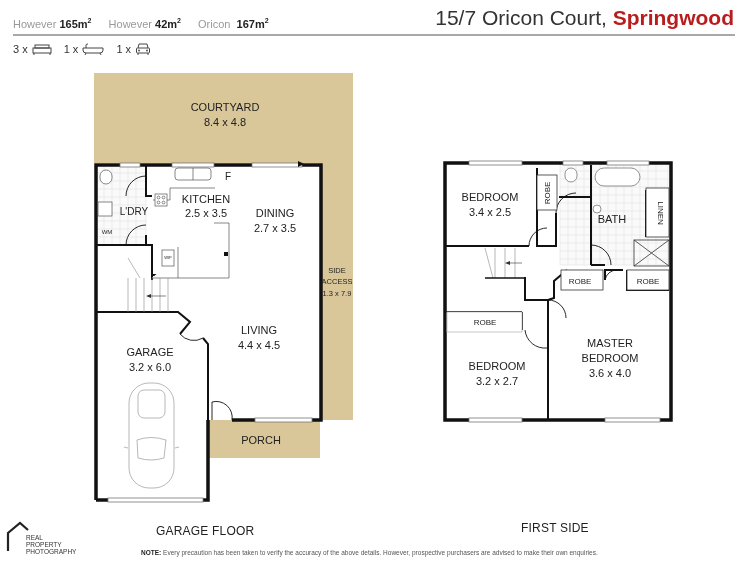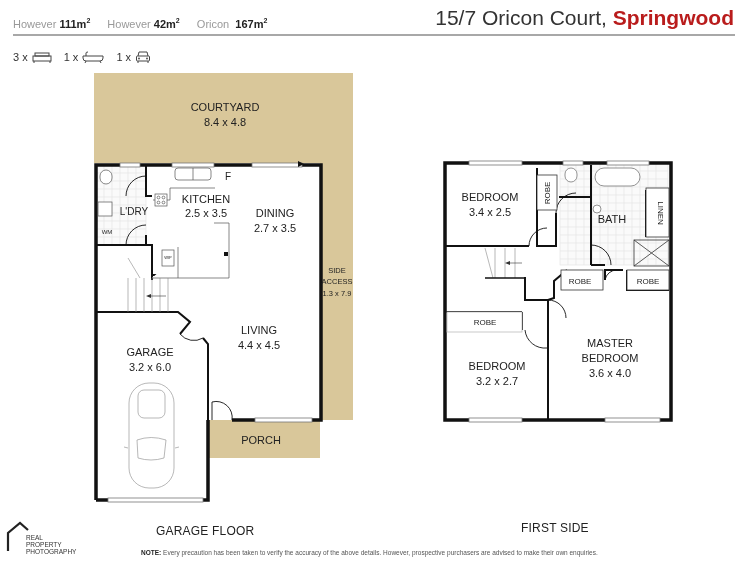--- a/index.html
+++ b/index.html
@@ -5,35 +5,35 @@
   html, body { margin: 0; padding: 0; background: #ffffff; }
   body { width: 750px; height: 563px; position: relative; overflow: hidden; font-family: "Liberation Sans", sans-serif; color: #222; }
   .header-left { position: absolute; left: 13px; top: 17px; font-size: 11px; color: #999; }
   .header-left b { color: #222; font-weight: bold; }
   .header-left .grp { margin-right: 14px; }
   .header-left sup { font-size: 7px; }
   .header-line { position: absolute; left: 13px; top: 34px; width: 722px; height: 2px; background: #a8a8a8; }
   .title { position: absolute; right: 16px; top: 6px; font-size: 21px; color: #333; font-weight: 300; white-space: nowrap; }
   .title b { color: #b91c1c; font-weight: bold; }
   .features { position: absolute; left: 13px; top: 42px; font-size: 11px; color: #333; display: flex; align-items: center; }
-  .feat { display: flex; align-items: center; margin-right: 12px; margin-top: 8px; }
+  .feat { display: flex; align-items: center; margin-right: 12px; }
   .feat svg { margin-left: 4px; }
   svg.plan { position: absolute; left: 0; top: 0; }
   .lbl { font-family: "Liberation Sans", sans-serif; fill: #222; text-anchor: middle; }
   .floor-label { position: absolute; font-size: 12px; color: #222; letter-spacing: 0.2px; }
   .logo { position: absolute; left: 6px; top: 521px; width: 90px; height: 40px; }
   .logo-text { position: absolute; left: 26px; top: 534px; font-size: 6.5px; line-height: 7px; color: #333; }
   .note { position: absolute; left: 141px; top: 549px; font-size: 6.5px; color: #555; white-space: nowrap; }
   .note b { color: #222; }
 </style>
 </head>
 <body>
 
 <div class="header-left">
-  <span class="grp"><span>However</span> <b><span>111m</span><sup>2</sup></b></span>
+  <span class="grp"><span>However</span> <b><span>165m</span><sup>2</sup></b></span>
   <span class="grp"><span>However</span> <b><span>42m</span><sup>2</sup></b></span>
   <span class="grp"><span>Oricon</span>&nbsp; <b><span>167m</span><sup>2</sup></b></span>
 </div>
 <div class="title"><span>15/7 Oricon Court, </span><b>Springwood</b></div>
 <div class="header-line"></div>
 
 <div class="features">
   <div class="feat">
     <span>3 x</span>
     <svg width="20" height="12" viewBox="0 0 20 12">

